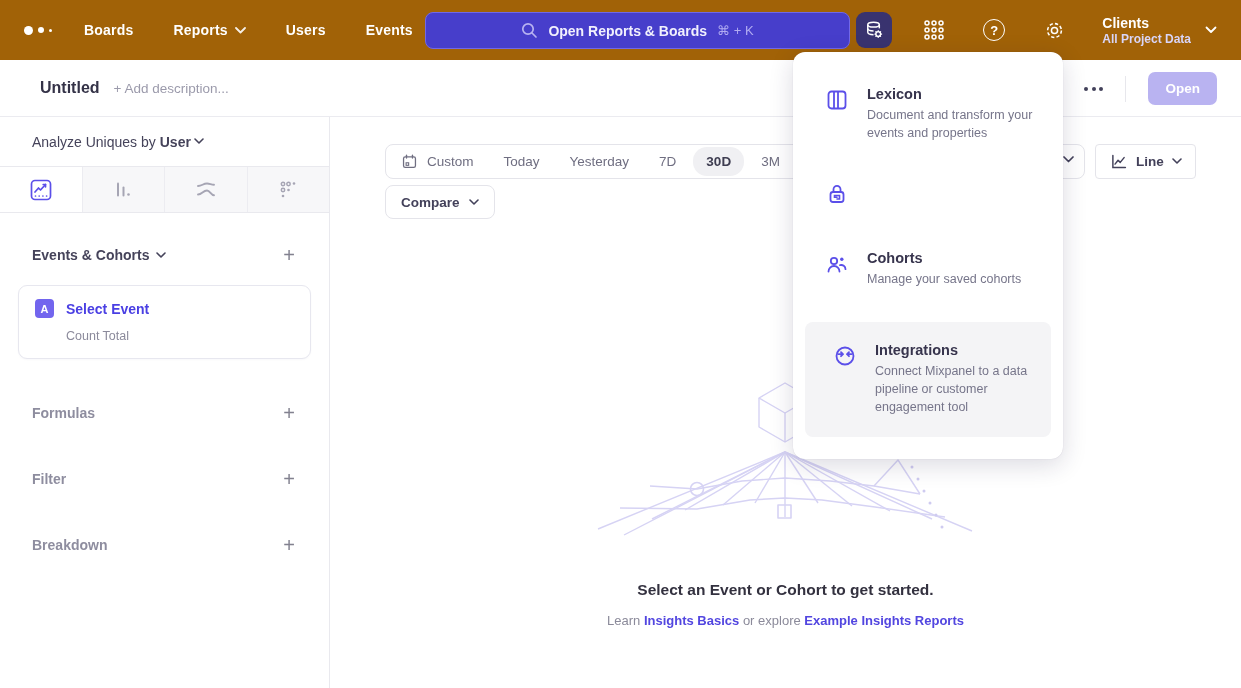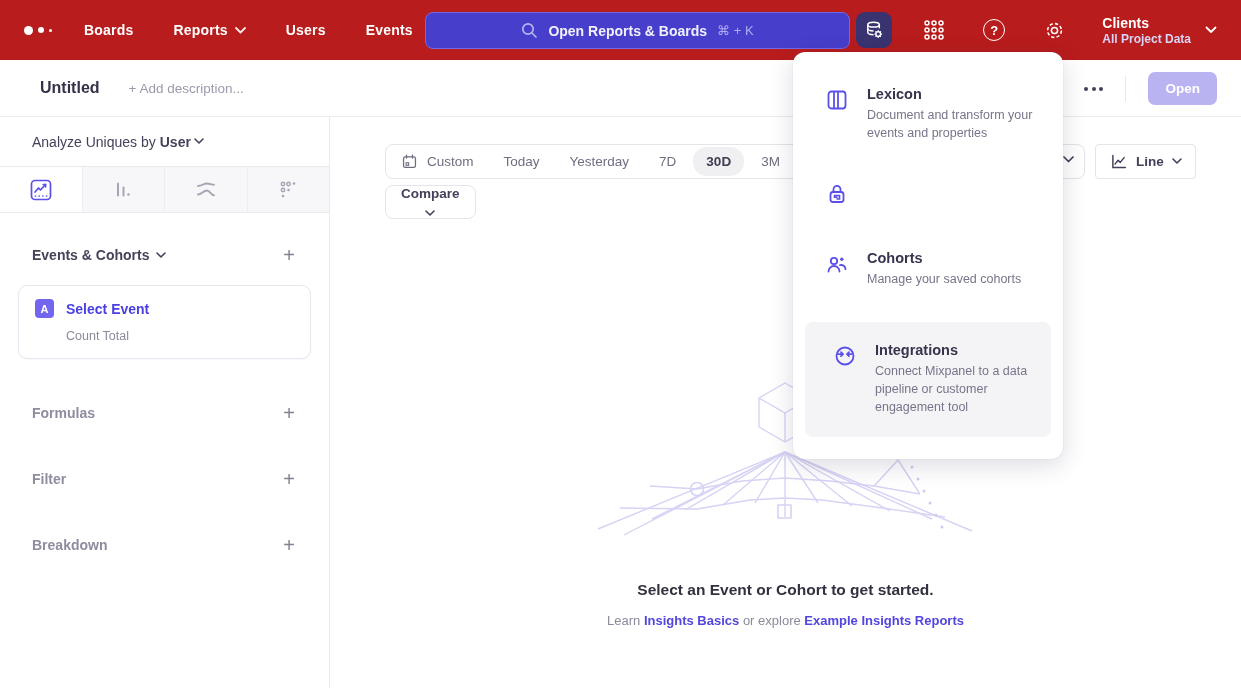--- a/index.html
+++ b/index.html
@@ -1,21 +1,21 @@
 <!DOCTYPE html>
 <html><head>
 <meta charset="utf-8">
 <style>
   * { margin:0; padding:0; box-sizing:border-box; }
   html,body { width:1241px; height:688px; overflow:hidden; background:#fff;
     font-family:"Liberation Sans", sans-serif; }
 
   
   .topnav { position:absolute; left:0; top:0; width:1241px; height:60px;
-    background:#b91c1c; display:flex; align-items:center; z-index:10; }
+    background:#a16207; display:flex; align-items:center; z-index:10; }
   .logo { display:flex; align-items:center; gap:5px; margin-left:24px; width:44px; }
   .logo .d1{width:9px;height:9px;border-radius:50%;background:#fff;}
   .logo .d2{width:6px;height:6px;border-radius:50%;background:#fff;}
   .logo .d3{width:3px;height:3px;border-radius:50%;background:#fff;}
   .navitems { display:flex; align-items:center; gap:40px; margin-left:16px; }
   .navitem { color:#fff; font-size:14px; font-weight:600; letter-spacing:.2px;
     display:flex; align-items:center; gap:7px; cursor:pointer; }
   .navitem svg { opacity:.9; }
   .searchbar { position:absolute; left:425px; top:12px; width:425px; height:37px;
     background:#473ecb; border:1px solid #7168e8; border-radius:8px;
@@ -31,21 +31,21 @@
     color:#fff; font-size:13px; font-weight:700; display:flex; align-items:center;
     justify-content:center; }
   .project { display:flex; align-items:center; gap:14px; cursor:pointer; margin-left:6px;}
   .project .pname { color:#fff; font-size:14px; font-weight:700; line-height:1.3; }
   .project .pscope { color:#d9d5f8; font-size:12px; font-weight:700; }
 
   
   .pagehead { position:absolute; left:0; top:60px; width:1241px; height:57px;
     background:#fff; border-bottom:1px solid #ebebf0; display:flex; align-items:center; }
   .pagehead .title { margin-left:40px; font-size:16px; font-weight:700; color:#343247; }
-  .pagehead .desc { margin-left:29px; font-size:13.5px; color:#9b9aab; cursor:text; }
+  .pagehead .desc { margin-left:14px; font-size:13.5px; color:#9b9aab; cursor:text; }
   .headactions { position:absolute; right:24px; top:0; height:57px; display:flex;
     align-items:center; gap:22px; }
   .vline { width:1px; height:26px; background:#e7e7ec; }
   .savebtn { background:#b9b3f1; color:#fff; font-size:13.5px; font-weight:700;
     border:none; border-radius:7px; padding:9px 17px; cursor:default; }
   .dots3 { display:flex; gap:3.5px; cursor:pointer; }
   .dots3 i { width:4px; height:4px; border-radius:50%; background:#43415a; }
 
   
   .sidebar { position:absolute; left:0; top:117px; width:330px; bottom:0;
@@ -82,21 +82,21 @@
     background:#fff; border:1px solid #e4e4ea; border-radius:8px; display:flex;
     align-items:center; z-index:1; }
   .dbtn { padding:0 15px; height:100%; display:flex; align-items:center; gap:9px;
     font-size:13.5px; color:#6f6e81; cursor:pointer; white-space:nowrap; }
   .dbtn.sel { background:#f0f0f3; border-radius:14px; margin:0 2px; height:29px;
     color:#3e3d51; font-weight:700; padding:0 13px; }
   .intervalchev { position:absolute; right:10px; top:11px; }
   .comparebtn { position:absolute; left:55px; top:68px; height:34px;
     border:1px solid #e4e4ea; border-radius:8px; background:#fff; display:flex;
     align-items:center; gap:9px; padding:0 15px; font-size:13.5px; font-weight:600;
-    color:#43415a; cursor:pointer; z-index:1;flex-direction:column; }
+    color:#43415a; cursor:pointer; z-index:1; }
   .linebtn { position:absolute; left:765px; top:27px; height:35px;
     border:1px solid #e4e4ea; border-radius:4px; background:#fff; display:flex;
     align-items:center; gap:8px; padding:0 13px; font-size:13.5px; font-weight:600;
     color:#43415a; cursor:pointer; z-index:1; }
   .illus { position:absolute; left:260px; top:250px; z-index:0; }
   .emptyhead { position:absolute; left:0; right:0; top:464px; text-align:center;
     font-size:15.5px; font-weight:700; color:#33313f; }
   .emptysub { position:absolute; left:0; right:0; top:496px; text-align:center;
     font-size:13px; color:#8b8a9a; }
   .emptysub a { color:#5246e0; font-weight:700; text-decoration:none; cursor:pointer; }

